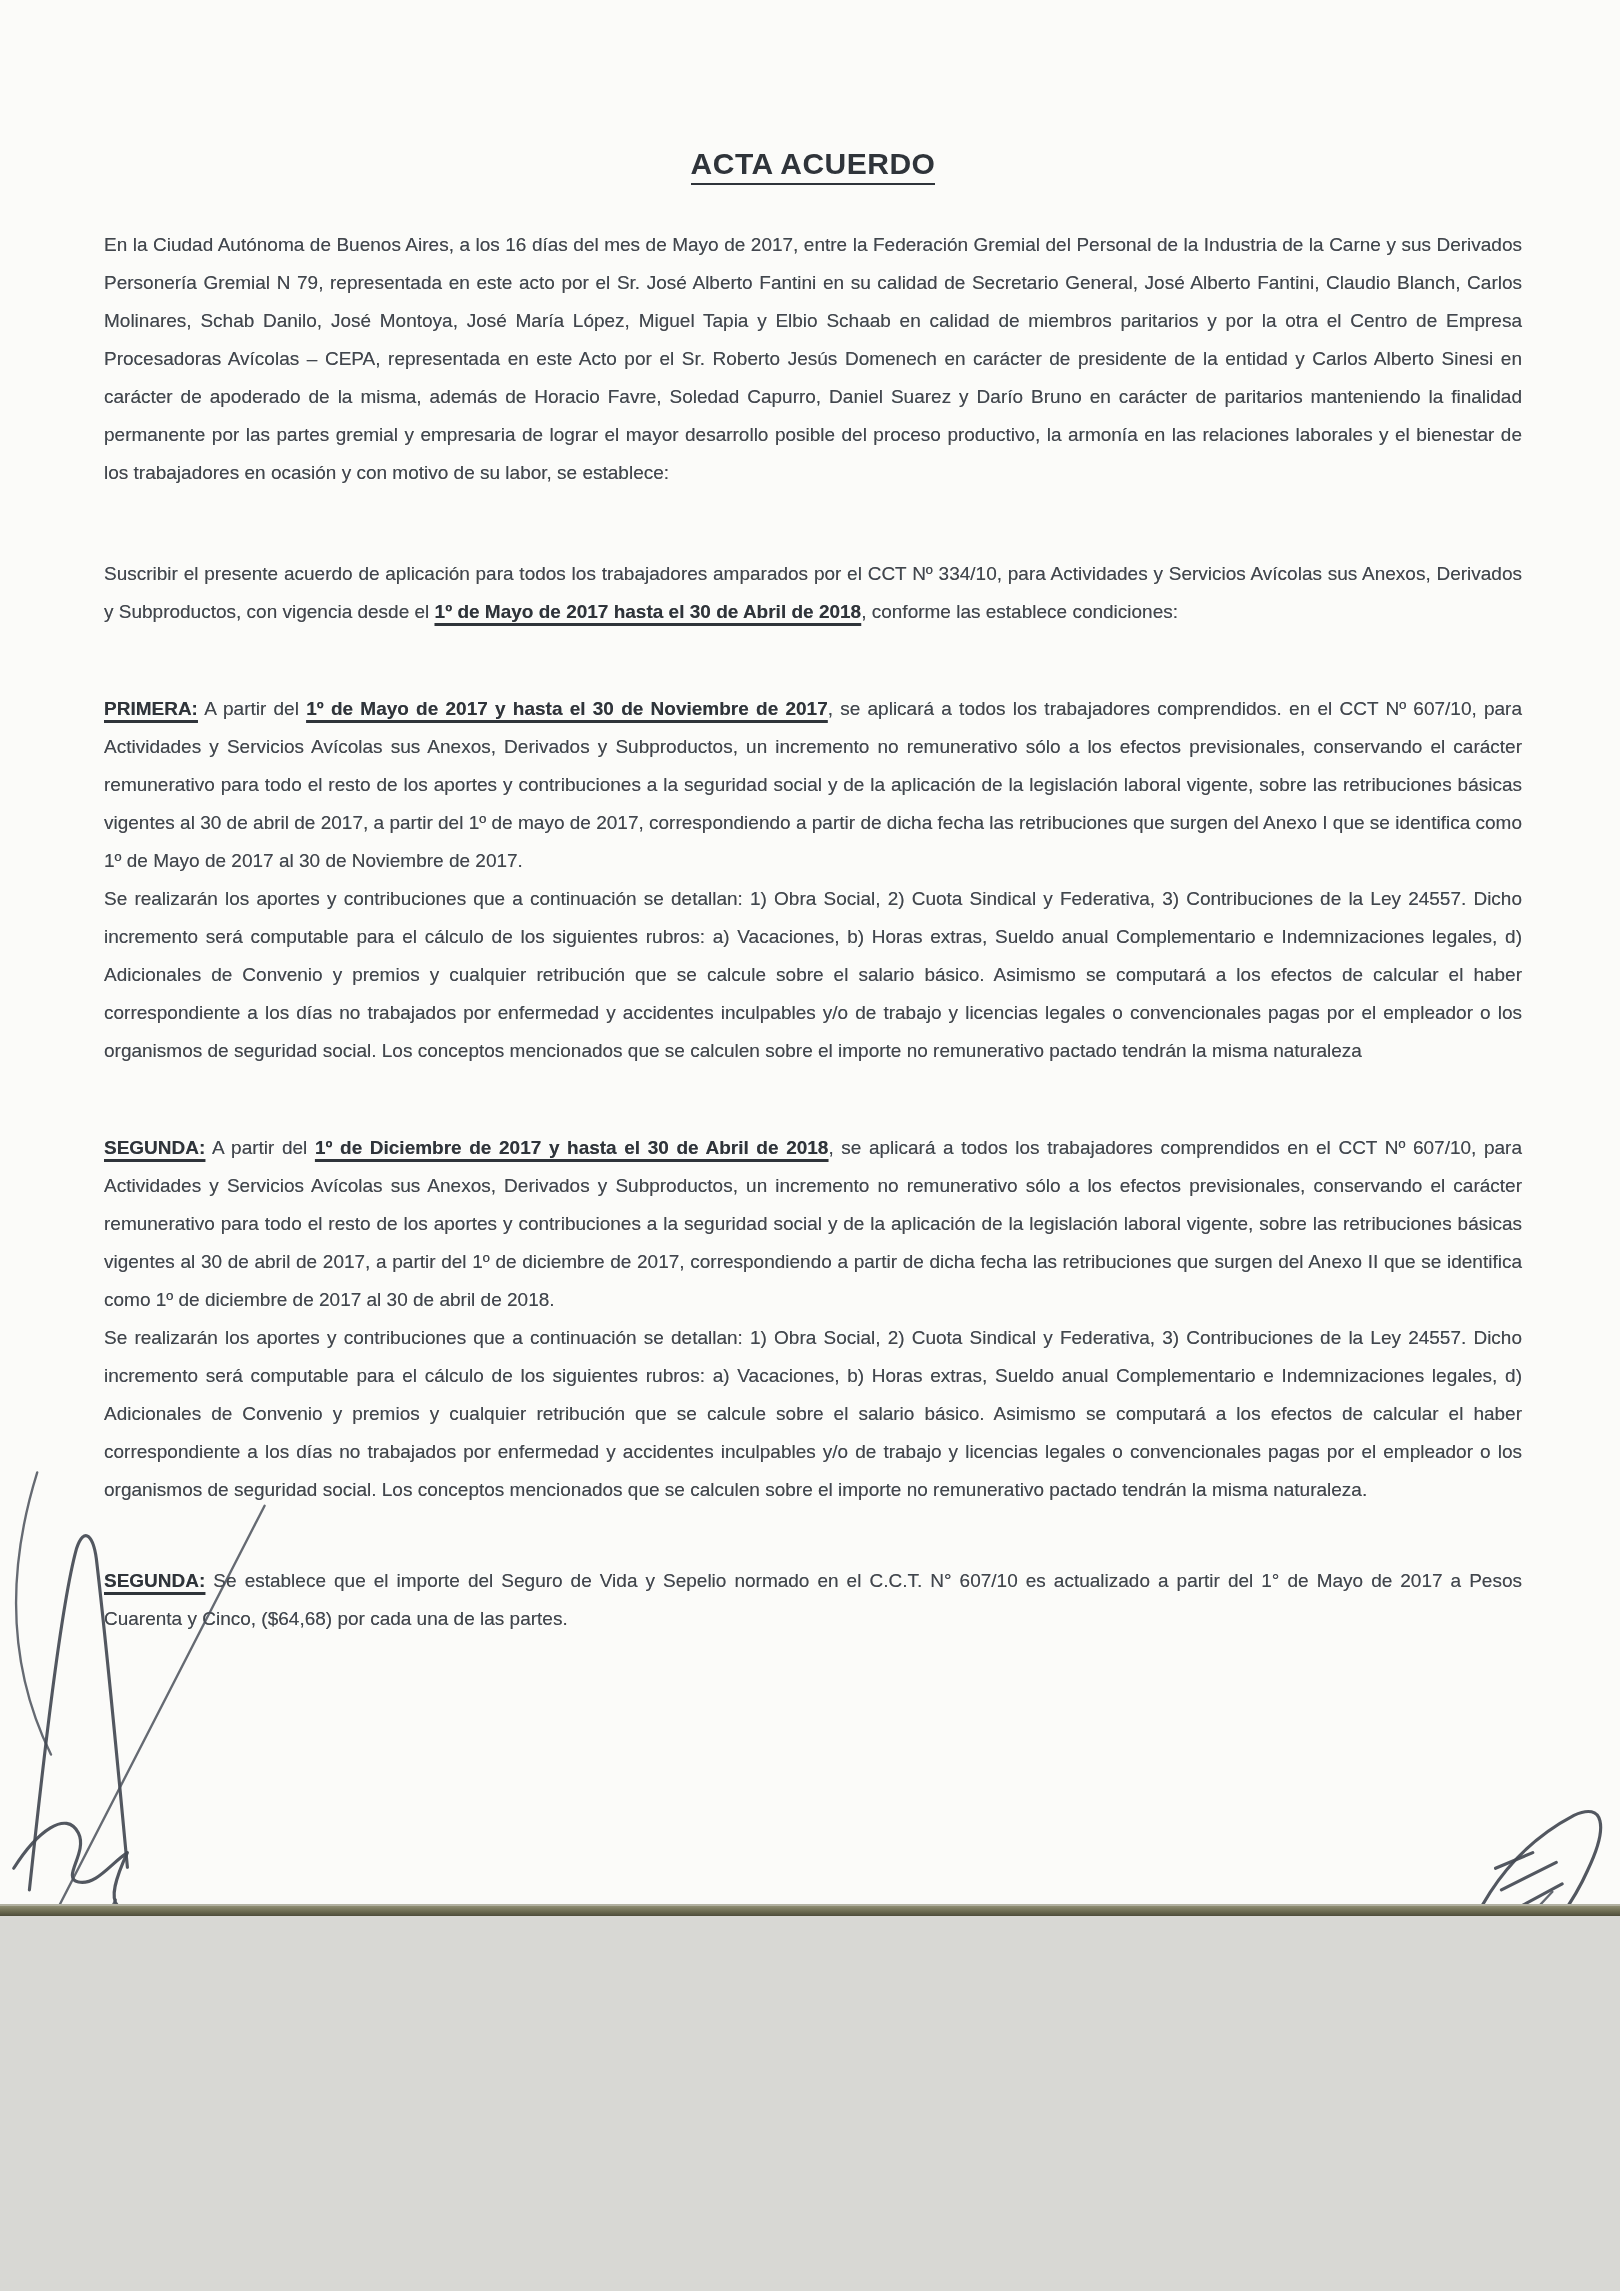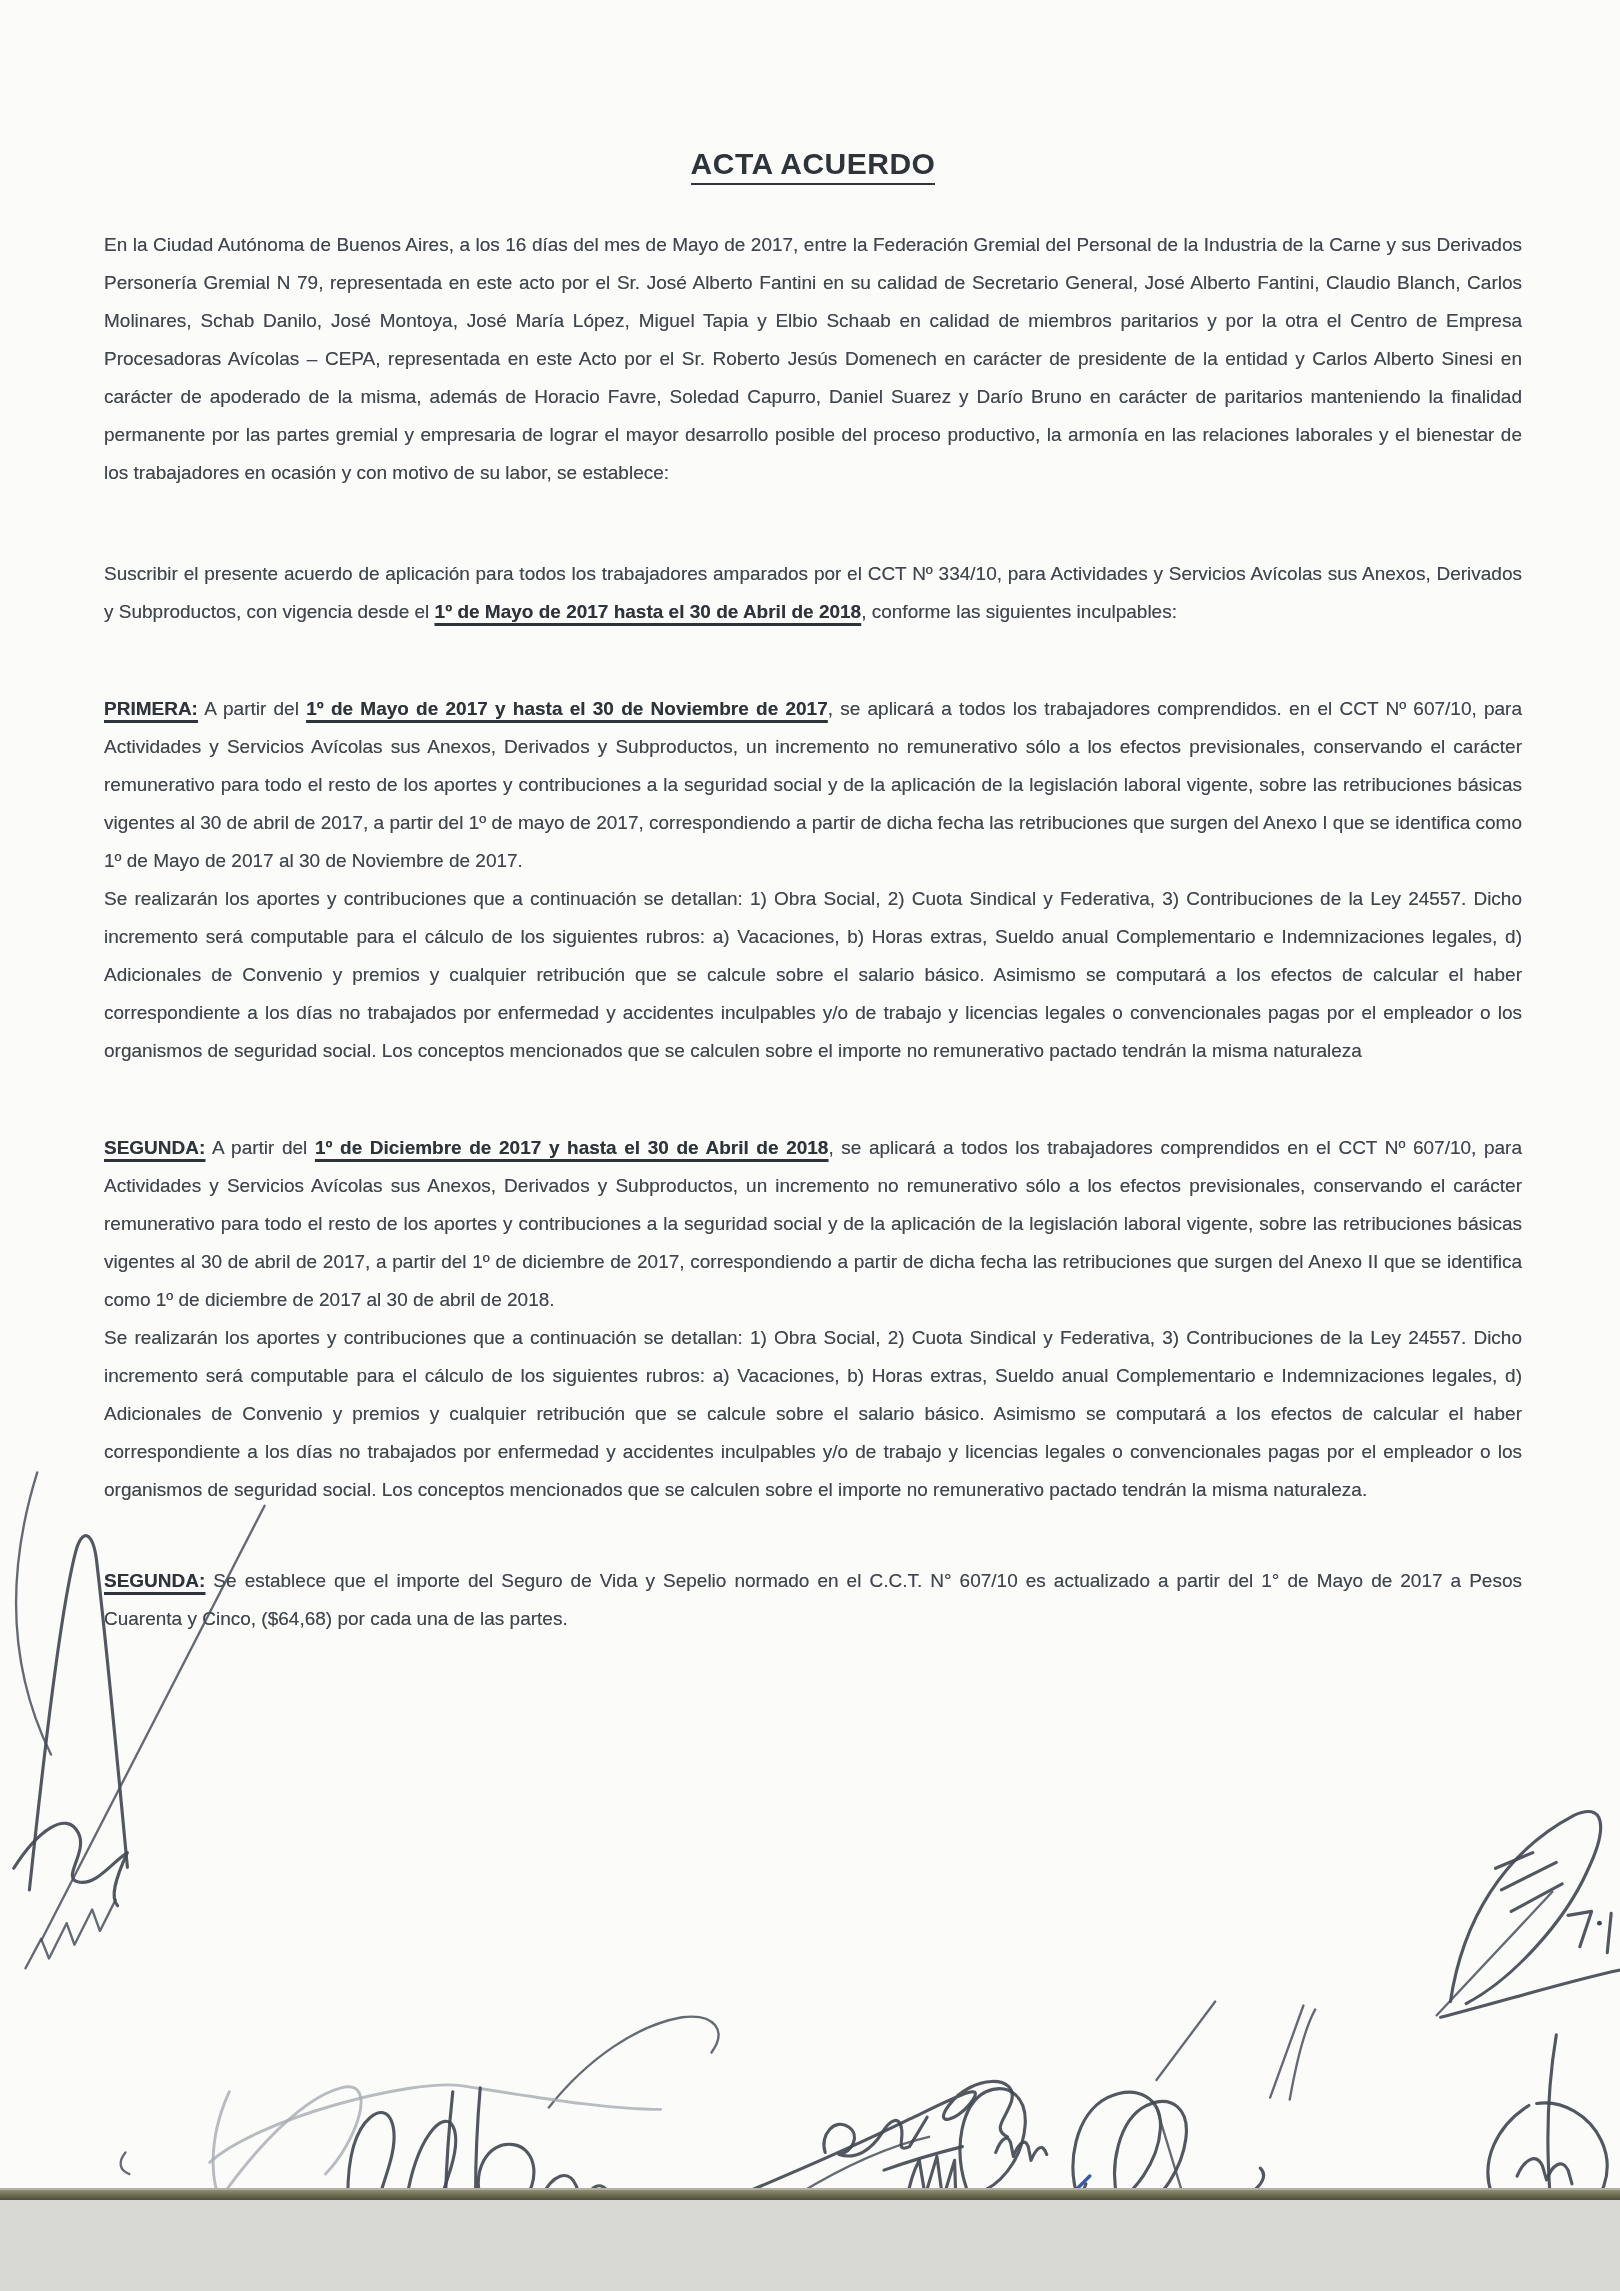--- a/index.html
+++ b/index.html
@@ -1,19 +1,19 @@
 <!DOCTYPE html>
 <html><head>
 <meta charset="utf-8">
 <style>
   html, body { margin: 0; padding: 0; background: #d8d8d4; }
   .page {
     position: relative;
     width: 1620px;
-    height: 2200px;
+    height: 1916px;
     margin: 0 auto;
     background: #fbfbf9;
     overflow: hidden;
     font-family: "Liberation Sans", sans-serif;
     color: #41464d;
   }
   .content {
     position: absolute;
     left: 104px;
     right: 98px;
@@ -75,21 +75,21 @@
 
 <div class="page">
   <div class="content">
 
     <div class="title-wrap">
       <h1 class="title">ACTA ACUERDO</h1>
     </div>
 
     <p class="para gap-intro">En la Ciudad Autónoma de Buenos Aires, a los 16 días del mes de Mayo de 2017, entre la Federación Gremial del Personal de la Industria de la Carne y sus Derivados Personería Gremial N 79, representada en este acto por el Sr. José Alberto Fantini en su calidad de Secretario General, José Alberto Fantini, Claudio Blanch, Carlos Molinares, Schab Danilo, José Montoya, José María López, Miguel Tapia y Elbio Schaab en calidad de miembros paritarios y por la otra el Centro de Empresa Procesadoras Avícolas – CEPA, representada en este Acto por el Sr. Roberto Jesús Domenech en carácter de presidente de la entidad y Carlos Alberto Sinesi en carácter de apoderado de la misma, además de Horacio Favre, Soledad Capurro, Daniel Suarez y Darío Bruno en carácter de paritarios manteniendo la finalidad permanente por las partes gremial y empresaria de lograr el mayor desarrollo posible del proceso productivo, la armonía  en las relaciones laborales y el bienestar de los trabajadores en ocasión y con motivo de su labor, se establece:</p>
 
-    <p class="para gap-suscribir"><span>Suscribir el presente acuerdo de aplicación para todos los trabajadores amparados por el CCT Nº 334/10, para Actividades y Servicios Avícolas sus Anexos, Derivados y Subproductos, con vigencia desde el </span><span class="bu">1º de Mayo de 2017 hasta el 30 de Abril de 2018</span><span>, conforme las siguientes inculpables:</span></p>
+    <p class="para gap-suscribir"><span>Suscribir el presente acuerdo de aplicación para todos los trabajadores amparados por el CCT Nº 334/10, para Actividades y Servicios Avícolas sus Anexos, Derivados y Subproductos, con vigencia desde el </span><span class="bu">1º de Mayo de 2017 hasta el 30 de Abril de 2018</span><span>, conforme las establece condiciones:</span></p>
 
     <div class="clause gap-clause">
       <p class="para"><span class="bu">PRIMERA:</span><span> A partir del </span><span class="bu">1º de Mayo de 2017 y hasta el 30 de Noviembre de 2017</span><span>, se aplicará a todos los trabajadores comprendidos. en el CCT Nº 607/10, para Actividades y Servicios Avícolas sus Anexos, Derivados y Subproductos, un incremento no remunerativo sólo a los efectos previsionales, conservando el carácter remunerativo para todo el resto de los aportes y contribuciones a la seguridad social y de la aplicación de la legislación laboral vigente, sobre las retribuciones básicas vigentes al 30 de abril de 2017, a partir del 1º de mayo de 2017, correspondiendo a partir de dicha fecha las retribuciones que surgen del Anexo I que se identifica como 1º de Mayo de 2017 al 30 de Noviembre de 2017.</span></p>
       <p class="para">Se realizarán los aportes y contribuciones que a continuación se detallan: 1) Obra Social, 2) Cuota Sindical y Federativa, 3) Contribuciones de la Ley 24557. Dicho incremento será computable para el cálculo de los siguientes rubros: a) Vacaciones, b) Horas extras, Sueldo anual Complementario e Indemnizaciones legales, d) Adicionales de Convenio y premios y cualquier retribución que se calcule sobre el salario básico. Asimismo se computará a los efectos de calcular el haber correspondiente a los días no trabajados por enfermedad y accidentes inculpables y/o de trabajo y licencias legales o convencionales pagas por el empleador o los organismos de seguridad social. Los conceptos mencionados que se calculen sobre el importe no remunerativo pactado tendrán la misma naturaleza</p>
     </div>
 
     <div class="clause gap-clause">
       <p class="para"><span class="bu">SEGUNDA:</span><span> A partir del </span><span class="bu">1º de Diciembre de 2017 y hasta el 30 de Abril de 2018</span><span>, se aplicará a todos los trabajadores comprendidos en el CCT Nº 607/10, para Actividades y Servicios Avícolas sus Anexos, Derivados y Subproductos, un incremento no remunerativo sólo a los efectos previsionales, conservando el carácter remunerativo para todo el resto de los aportes y contribuciones a la seguridad social y de la aplicación de la legislación laboral vigente, sobre las retribuciones básicas vigentes al 30 de abril de 2017, a partir del 1º de diciembre de 2017, correspondiendo a partir de dicha fecha las retribuciones que surgen del Anexo II que se identifica como 1º de diciembre de 2017 al 30 de abril de 2018.</span></p>
       <p class="para">Se realizarán los aportes y contribuciones que a continuación se detallan: 1) Obra Social, 2) Cuota Sindical y Federativa, 3) Contribuciones de la Ley 24557. Dicho incremento será computable para el cálculo de los siguientes rubros: a) Vacaciones, b) Horas extras, Sueldo anual Complementario e Indemnizaciones legales, d) Adicionales de Convenio y premios y cualquier retribución que se calcule sobre el salario básico. Asimismo se computará a los efectos de calcular el haber correspondiente a los días no trabajados por enfermedad y accidentes inculpables y/o de trabajo y licencias legales o convencionales pagas por el empleador o los organismos de seguridad social. Los conceptos mencionados que se calculen sobre el importe no remunerativo pactado tendrán la misma naturaleza.</p>
     </div>

